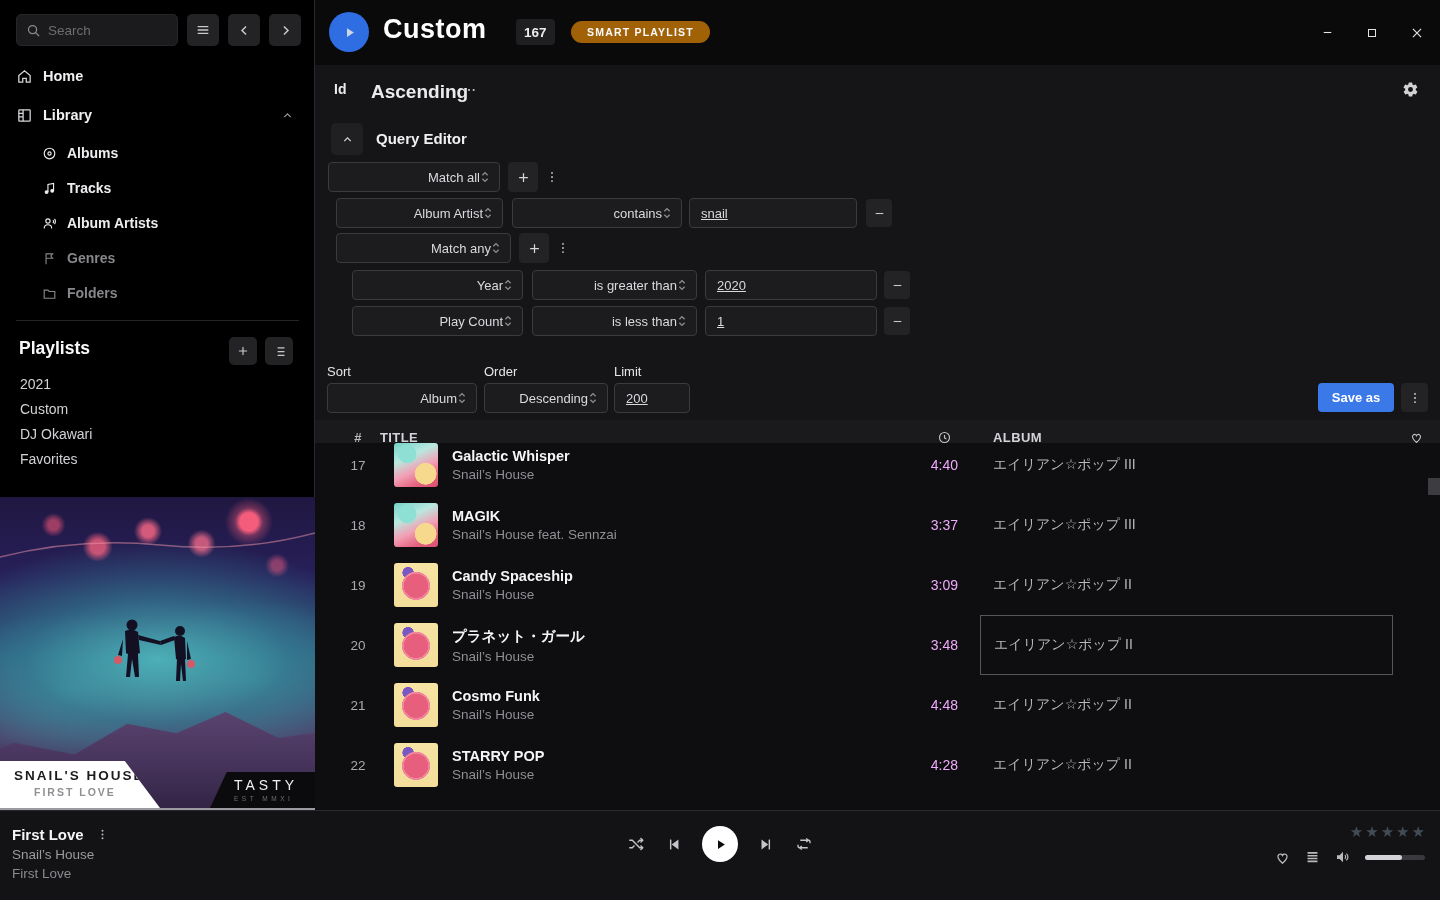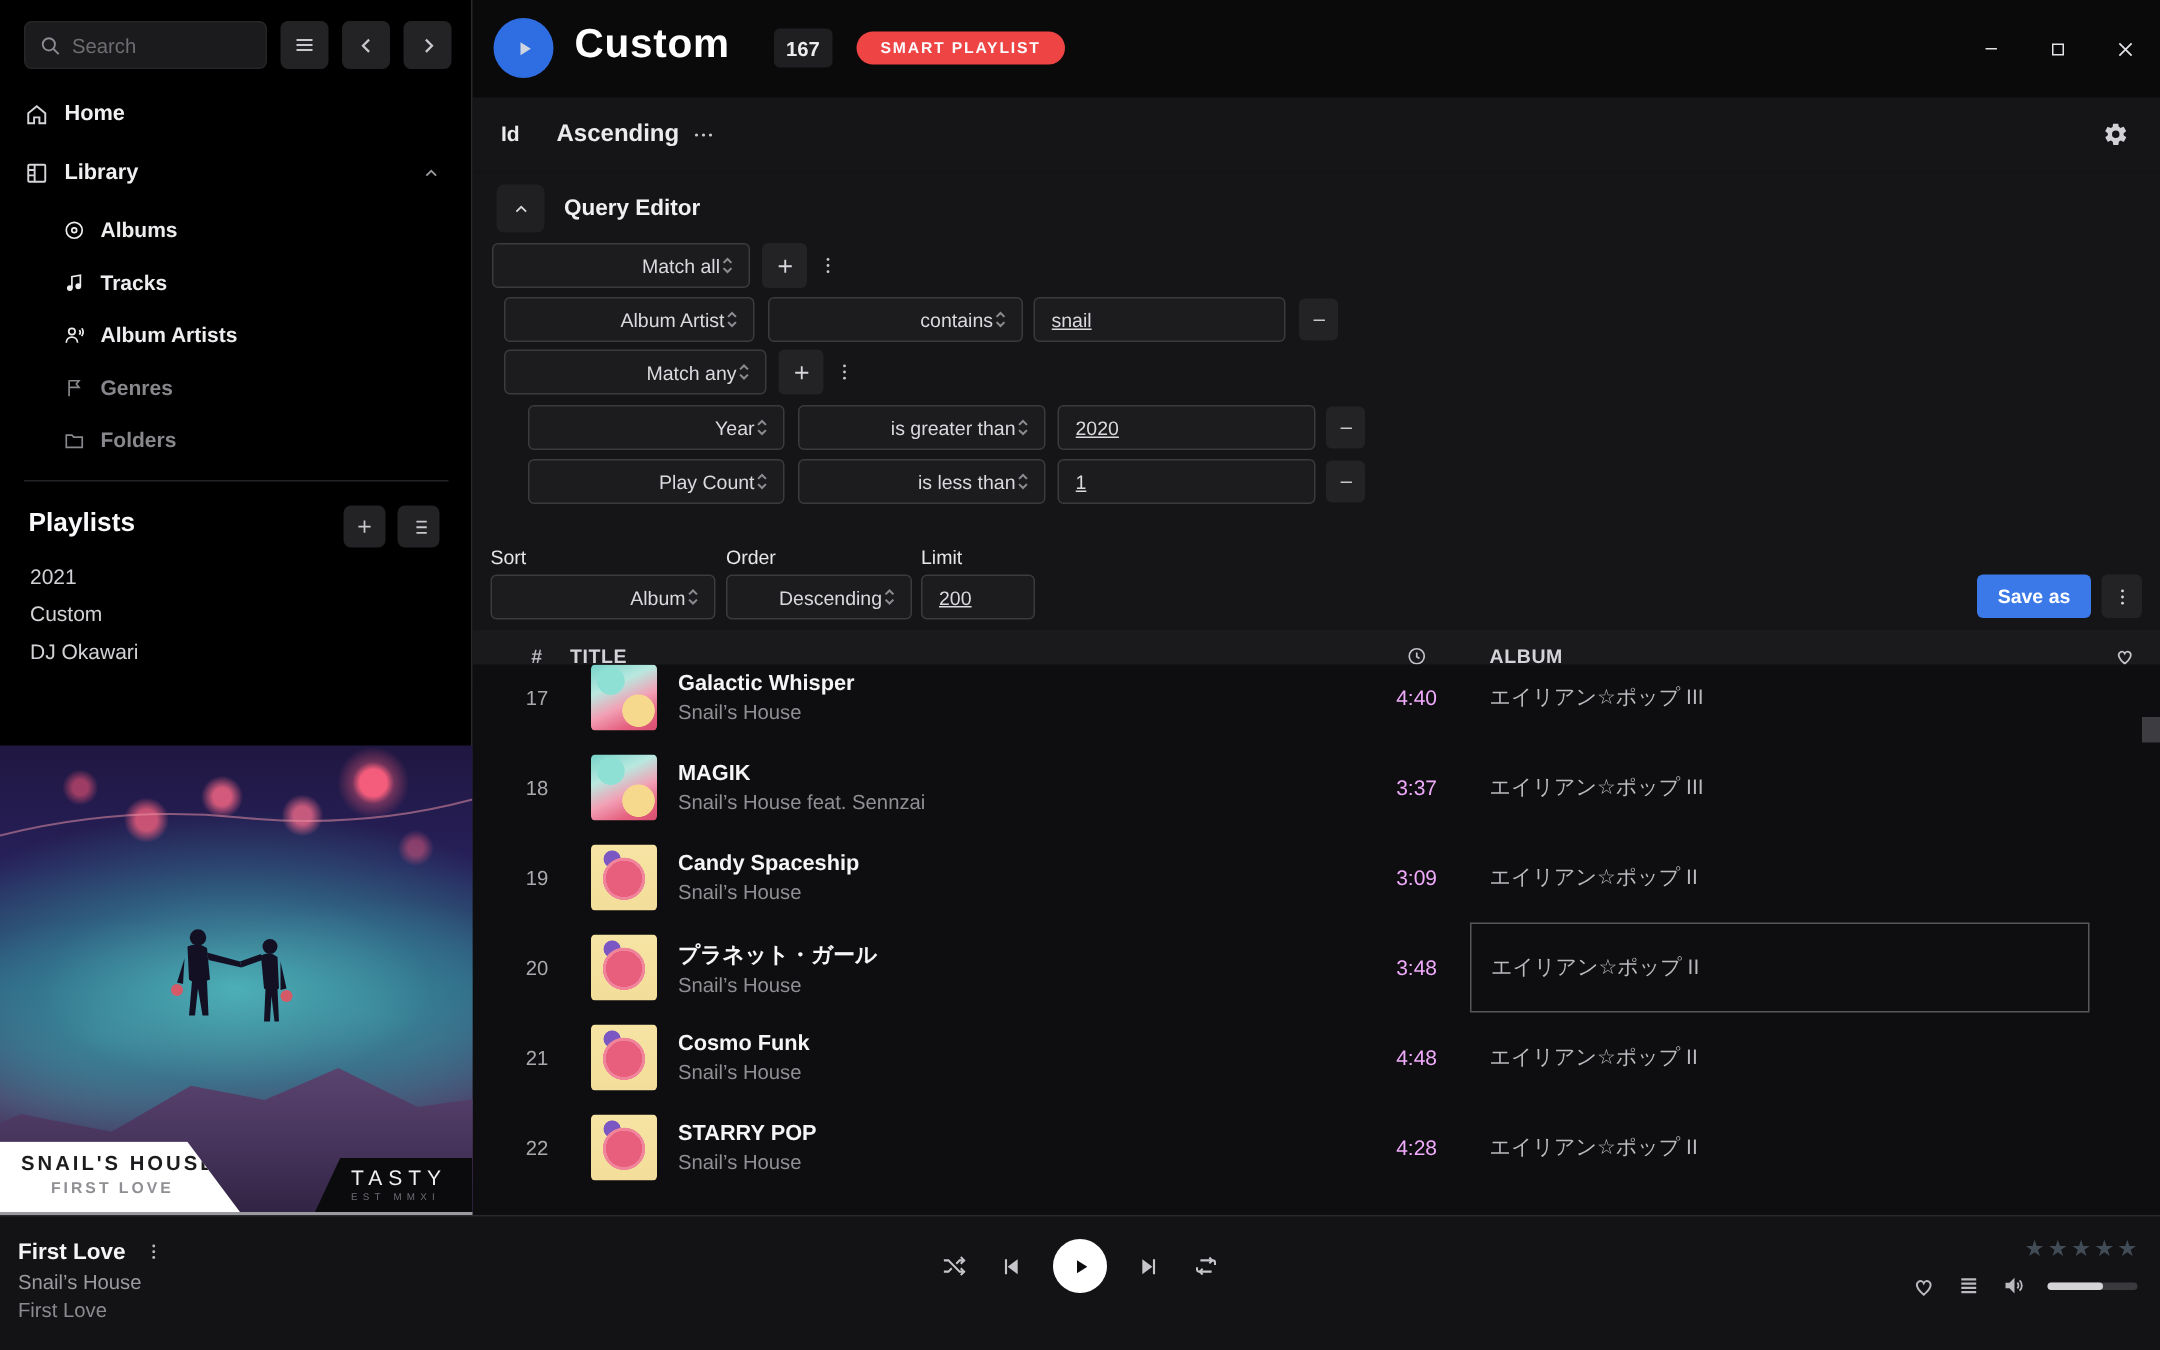--- a/index.html
+++ b/index.html
@@ -64,31 +64,31 @@
   
   .main { position:absolute; left:315px; top:0; width:1125px; height:810px; }
   .page-header { position:absolute; top:0; left:0; width:100%; height:65px; background:#0a0a0b;
     display:flex; align-items:center; }
   .play-circle { position:absolute; left:14px; top:12px; width:40px; height:40px; border-radius:50%;
     background:#2e6ee2; display:flex; align-items:center; justify-content:center; cursor:pointer; }
   .page-title { position:absolute; left:68px; top:14px; font-size:27px; font-weight:800; color:#fff; letter-spacing:.5px; }
   .count-badge { position:absolute; left:201px; top:19px; min-width:36px; height:26px; background:#1f1f22;
     border-radius:4px; display:flex; align-items:center; justify-content:center; font-size:13.5px;
     font-weight:700; color:#ececef; padding:0 8px; }
-  .smart-pill { position:absolute; left:256px; top:21px; height:22px; background:#ef4444; border-radius:12px;
+  .smart-pill { position:absolute; left:256px; top:21px; height:22px; background:#a16207; border-radius:12px;
     display:flex; align-items:center; padding:0 16px; font-size:10.5px; font-weight:800;
     letter-spacing:1.2px; color:#fafafc; }
   .win-controls { position:absolute; right:0; top:0; height:65px; display:flex; align-items:center; gap:29px;
     padding-right:15px; }
   .win-btn { width:16px; height:16px; display:flex; align-items:center; justify-content:center;
     color:#e4e4e8; cursor:pointer; }
 
   .toolbar { position:absolute; top:65px; left:0; width:100%; height:50px; background:#151517; }
   .tb-sort { position:absolute; left:19px; top:16px; font-size:14px; font-weight:700; color:#ebebee; cursor:pointer; }
-  .tb-dir { position:absolute; left:56px; top:16px; font-size:16px; font-weight:700; color:#ebebee; cursor:pointer; }
+  .tb-dir { position:absolute; left:56px; top:16px; font-size:19px; font-weight:700; color:#ebebee; cursor:pointer; }
   .tb-more { position:absolute; left:146px; top:17px; color:#c9c9cd; cursor:pointer; }
   .tb-gear { position:absolute; right:21px; top:16px; color:#d2d2d6; cursor:pointer; }
 
   .query { position:absolute; top:115px; left:0; width:100%; height:305px; background:#151517; }
   .collapse-btn { position:absolute; left:16px; top:8px; width:32px; height:32px; background:#202023;
     border-radius:5px; display:flex; align-items:center; justify-content:center; color:#d8d8dc; cursor:pointer; }
   .qe-title { position:absolute; left:61px; top:15px; font-size:15px; font-weight:600; color:#f0f0f2; }
   .select, .q-input { position:absolute; height:30px; background:#1c1c1f; border:1px solid #3a3a3f;
     border-radius:4px; font-size:13px; color:#dadade; }
   .select { display:flex; align-items:center; justify-content:flex-end; padding:0 9px 0 11px; cursor:pointer; }
@@ -304,20 +304,21 @@
       </div>
     </div>
     <div class="pl-list" id="playlist-list">
   <div class="pl-item">2021</div>
 
 
   <div class="pl-item">Custom</div>
 
   <div class="pl-item">DJ Okawari</div>
 
+  <div class="pl-item">Favorites</div>
 </div>
 
     <div class="cover-art">
       <svg class="string-line" viewBox="0 0 315 40">
         <path d="M0 26 Q80 6 160 14 T315 2" fill="none" stroke="rgba(240,150,170,.5)" stroke-width="1.4"></path>
       </svg>
       <div class="rocks"></div>
       <svg width="120" height="80" viewBox="0 0 120 80" style="position:absolute;left:98px;top:118px;">
         <g fill="#141024">
           <circle cx="34" cy="10" r="5.5"></circle>

